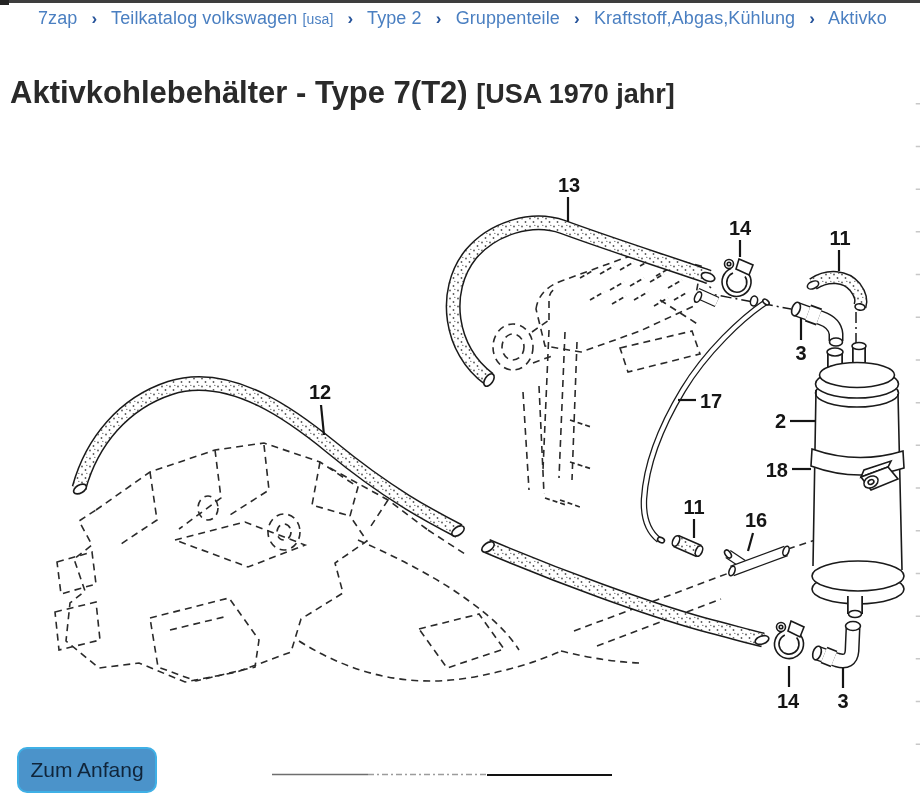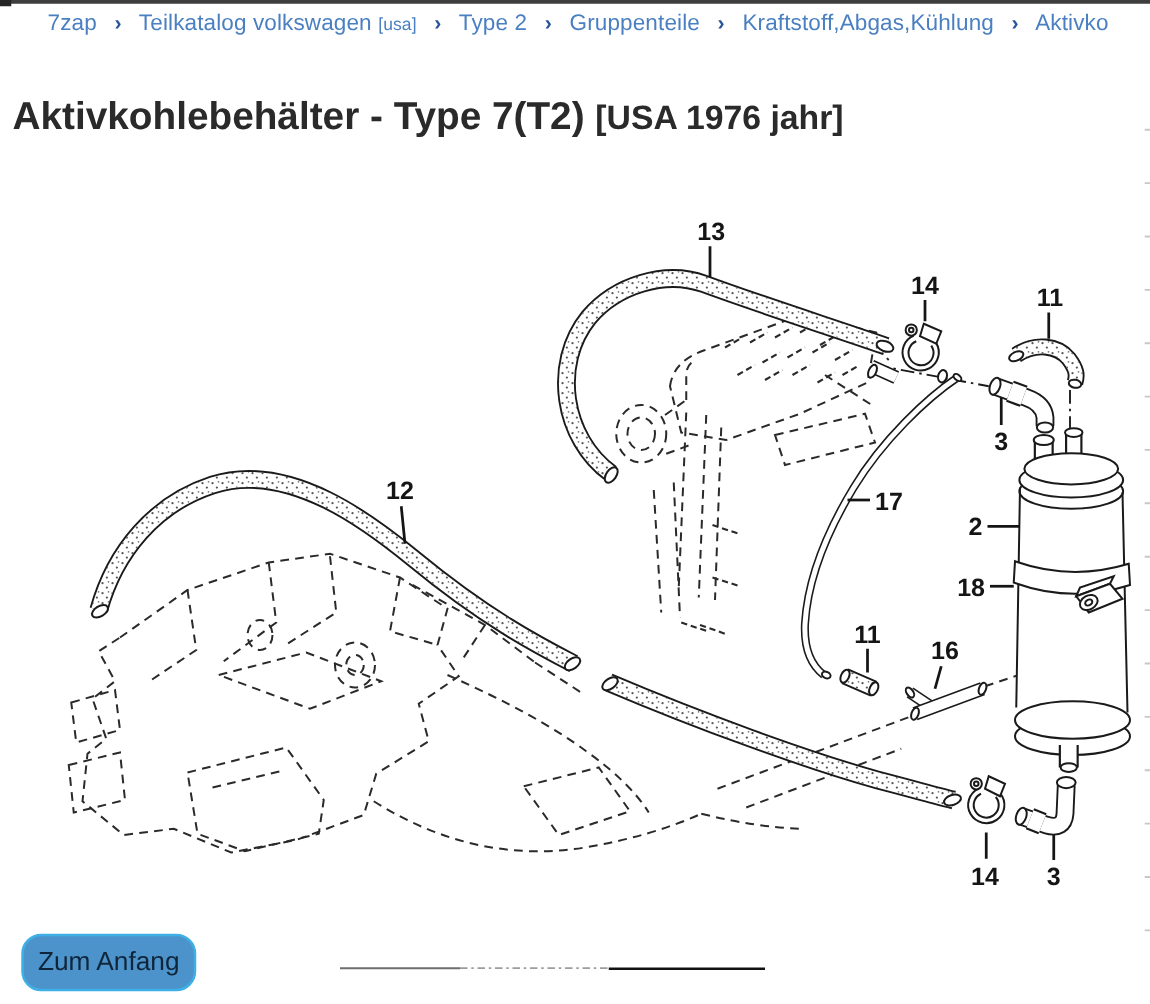--- a/index.html
+++ b/index.html
@@ -15,21 +15,21 @@
   .crumb-small{font-size:14px;}
   .crumb-sep{color:#27549b;font-weight:bold;margin:0 9px;font-size:17px;}
   
   .page-title{position:absolute;left:10px;top:54px;font-size:31px;color:#2a2a2a;
               white-space:nowrap;}
   .page-title .suffix{font-size:27px;}
   
   .diagram{position:absolute;left:0;top:0;width:920px;height:803px;}
   
   .btn-top{position:absolute;left:17px;top:747px;width:140px;height:46px;
-           background:#4b93ca;border:2px solid #3fb0e6;border-radius:16px;
+           background:#4b93ca;border:2px solid #3fb0e6;border-radius:10px;
            font-family:"Liberation Sans",sans-serif;font-size:21px;color:#10253a;
            display:flex;align-items:center;justify-content:center;cursor:pointer;}
   
   .tO{fill:none;stroke:#1a1a1a;stroke-linejoin:round;}
   .tI{fill:none;stroke:#fff;stroke-linejoin:round;}
   .tD{fill:none;stroke:url(#stip);stroke-linejoin:round;}
   .ln{stroke:#1a1a1a;fill:none;stroke-width:1.6;}
   .wf{fill:#fff;stroke:#1a1a1a;stroke-width:1.6;}
   .dash{stroke:#2a2a2a;fill:none;stroke-dasharray:7 5;stroke-width:1.6;}
   .dashf{stroke:#2a2a2a;fill:none;stroke-dasharray:5 3;stroke-width:1.7;}
@@ -50,21 +50,21 @@
   <span class="crumb-sep">›</span>
   <a class="crumb">Type 2</a>
   <span class="crumb-sep">›</span>
   <a class="crumb">Gruppenteile</a>
   <span class="crumb-sep">›</span>
   <a class="crumb">Kraftstoff,Abgas,Kühlung</a>
   <span class="crumb-sep">›</span>
   <a class="crumb">Aktivko</a>
 </nav>
 
-<h1 class="page-title"><span>Aktivkohlebehälter - Type 7(T2)</span> <span class="suffix">[USA 1976 jahr]</span></h1>
+<h1 class="page-title"><span>Aktivkohlebehälter - Type 7(T2)</span> <span class="suffix">[USA 1970 jahr]</span></h1>
 
 <svg class="diagram" viewBox="0 0 920 803" xmlns="http://www.w3.org/2000/svg">
   <defs>
     <pattern id="stip" width="8" height="8" patternUnits="userSpaceOnUse">
       <circle cx="2" cy="2.5" r="0.9" fill="#555"></circle>
       <circle cx="5.5" cy="6" r="0.9" fill="#555"></circle>
       <circle cx="6.8" cy="1.4" r="0.7" fill="#777"></circle>
     </pattern>
   </defs>
 

